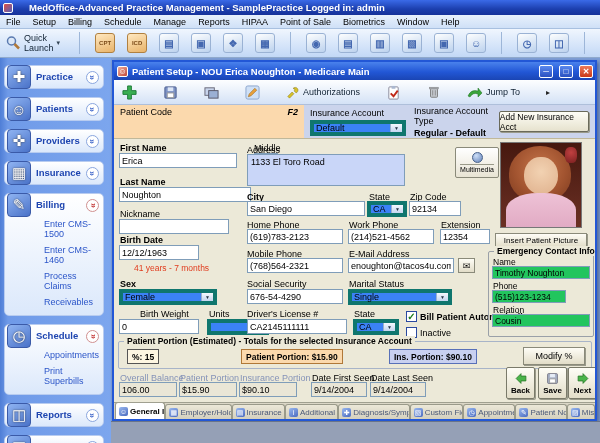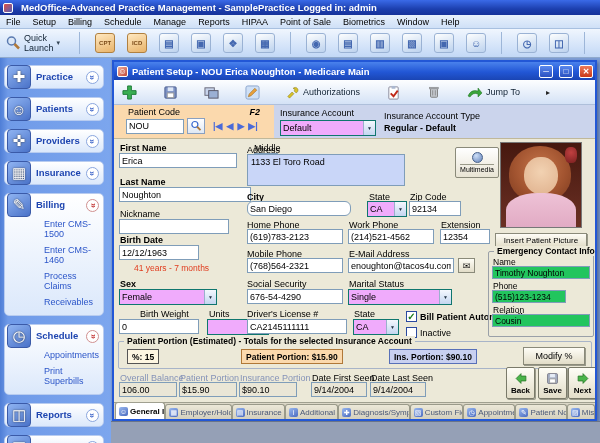--- a/index.html
+++ b/index.html
@@ -7,21 +7,21 @@
   #screen {
     position:relative; width:600px; height:443px; overflow:hidden;
     font-family:"Liberation Sans", sans-serif; font-size:9px; color:#000;
     background:#7e9fd8;
   }
   
   .titlebar {
     position:absolute; left:0; top:0; width:600px; height:15px;
     background:linear-gradient(180deg,#3a6ae8 0%,#1c3fae 60%,#16329a 100%);
     color:#fff; font-weight:bold; font-size:9.5px;
-    display:flex; align-items:center; gap:8px; padding-left:3px;
+    display:flex; align-items:center; gap:16px; padding-left:3px;
   }
   .app-ico { width:10px; height:10px; background:linear-gradient(135deg,#e05040,#5060c0); border:1px solid #fff; border-radius:2px; flex:0 0 auto; }
   .menubar {
     position:absolute; left:0; top:15px; width:600px; height:14px;
     background:linear-gradient(180deg,#e8f1fc,#cfe0f7); border-bottom:1px solid #a8c0e0;
     display:flex; align-items:center; font-size:9px;
   }
   .menu-item { padding:0 6px; height:100%; display:flex; align-items:center; cursor:default; }
   .toolbar {
     position:absolute; left:0; top:29px; width:600px; height:29px;
@@ -87,21 +87,21 @@
   }
   .wbtn.close { background:linear-gradient(180deg,#ee7a5a,#c83818); }
   .win-toolbar {
     height:25px; background:linear-gradient(180deg,#fdfeff,#d4e2f6);
     border-bottom:1px solid #aebfda; display:flex; align-items:center; gap:18px; padding:0 4px; flex:0 0 auto;
   }
   .wt-btn { height:20px; min-width:22px; display:flex; align-items:center; justify-content:center; gap:3px; padding:0 3px; border-radius:3px; border:1px solid transparent; font-size:9px; color:#123; }
   .wt-sep-arrow { font-size:8px; color:#222; margin-left:4px; }
   
   .code-row { height:34px; display:flex; flex:0 0 auto; border-bottom:1px solid #c0b89a; }
-  .code-left { width:160px; background:#fbd9ad; padding:2px 12px; position:relative; }
+  .code-left { width:190px; background:#fbd9ad; padding:2px 4px; position:relative; }
   .code-right { flex:1; background:#cbd4ec; display:flex; align-items:center; padding:0 6px; gap:8px; }
   .code-lbls { display:flex; justify-content:space-between; font-size:9px; padding:0 2px; }
   .f2 { font-style:italic; font-weight:bold; }
   .code-ctrls { display:flex; align-items:center; gap:3px; margin-top:1px; }
   .code-input { width:58px; height:15px; background:#fff; border:1px solid #7f9db9; font-size:9px; padding:1px 2px; font-family:inherit; }
   .search-btn { width:18px; height:16px; background:linear-gradient(180deg,#fff,#dfe8f4); border:1px solid #8aa0c0; display:flex; align-items:center; justify-content:center; }
   .nav-arrows { display:flex; gap:4px; margin-left:5px; color:#4a6ad8; font-weight:bold; font-size:9px; }
   .nav-arrows span { cursor:pointer; }
   .ins-grp { display:flex; flex-direction:column; gap:2px; }
   .ins-lbl { font-size:9px; }
@@ -113,21 +113,21 @@
   }
   
   .body { position:relative; flex:1; overflow:hidden; }
   .lbl { position:absolute; font-size:9px; white-space:nowrap; }
   .lbl.b { font-weight:bold; }
   .lbl.dim { color:#8593b8; }
   .age { position:absolute; font-size:8.5px; color:#e03c1e; white-space:nowrap; }
   .tb { position:absolute; height:15px; background:#fff; border:1px solid #7f9db9; font-size:9px; padding:1px 2px; font-family:inherit; color:#000; }
   .tb.sunken { background:#eae6d6; }
   .area { position:absolute; background:#c9d6f8; border:1px solid #7f9db9; font-size:9px; padding:2px 3px; }
-  .sel { position:absolute; height:16px; background:#f0abfc; border:1px solid #0f766e; display:flex; align-items:center; }
+  .sel { position:absolute; height:16px; background:#3b82f6; border:4px solid #0f766e; display:flex; align-items:center; }
   .selv { flex:1; font-size:9px; padding-left:2px; overflow:hidden; white-space:nowrap; }
   .da { width:12px; height:100%; background:linear-gradient(180deg,#f4f8fe,#c4d6f0); border-left:1px solid #9ab0cc; font-size:5px; color:#234; display:flex; align-items:center; justify-content:center; }
   .cb { position:absolute; width:11px; height:11px; background:#fff; border:1px solid #2a4aa0; font-size:10px; line-height:9px; text-align:center; color:#1a7a1a; font-weight:bold; }
   .mini-btn { position:absolute; background:linear-gradient(180deg,#fefdf6,#e2ddc8); border:1px solid #8a8a7a; display:flex; align-items:center; justify-content:center; font-size:9px; }
   .multimedia { position:absolute; left:341px; top:8px; width:44px; height:31px; background:linear-gradient(180deg,#fff,#e8e4d4); border:1px solid #8a8a7a; border-radius:2px; display:flex; flex-direction:column; align-items:center; justify-content:center; gap:1px; }
   .globe { width:11px; height:11px; border-radius:50%; background:radial-gradient(circle at 35% 30%,#cfe0f8,#6080b8); border:1px solid #46608a; }
   .mm-lbl { font-size:7px; border-top:1px solid #9a9a8a; padding-top:1px; }
   
   .photo { position:absolute; left:386px; top:3px; width:82px; height:86px; background:linear-gradient(180deg,#46180f,#6b3024); border:1px solid #777; overflow:hidden; }
   .hair { position:absolute; left:10%; top:4%; width:78%; height:66%; background:radial-gradient(circle at 50% 40%,#c6754a 0%,#a25430 55%,#7c3a1e 100%); border-radius:50% 50% 46% 46%; }
@@ -353,48 +353,34 @@
       </span>
       <span class="wt-sep-arrow">▸</span>
     </div>
 
     <div class="code-row">
       <div class="code-left">
         <div class="code-lbls">
           <span>Patient Code</span>
           <span class="f2">F2</span>
         </div>
-        <div class="code-ctrls">
-          <input class="code-input" readonly="" value="NOU" style="">
-          <span class="search-btn">
-            <svg width="12" height="12" viewBox="0 0 16 16">
-                <circle cx="6.5" cy="6" r="4" fill="#fff" stroke="#3a6ad0" stroke-width="1.6"></circle>
-                <line x1="9.5" y1="9" x2="14" y2="13.5" stroke="#b07838" stroke-width="2.4"></line>
-              </svg>
-          </span>
-          <span class="nav-arrows">
-            <span>|◀</span>
-            <span>◀</span>
-            <span>▶</span>
-            <span>▶|</span>
-          </span>
-        </div>
       </div>
       <div class="code-right">
         <div class="ins-grp">
           <span class="ins-lbl">Insurance Account</span>
           <div class="sel" style="position:relative; width:96px;">
             <span class="selv">Default</span>
             <span class="da">▼</span>
           </div>
         </div>
         <div class="ins-grp">
           <span class="ins-lbl">Insurance Account Type</span>
           <span class="ins-lbl b">Regular - Default</span>
         </div>
+        <span class="add-ins-btn">Add New Insurance Acct</span>
       </div>
     </div>
 
     <div class="body">
 
       <span class="lbl b" style="left:6px;top:4px;">First Name</span>
       <input class="tb" style="left: 5px; top: 14px; width: 118px;" readonly="" value="Erica">
       <span class="lbl" style="left:140px;top:4px;">Middle</span>
       <input class="tb" style="left: 140px; top: 14px; width: 24px;" readonly="" value="">
 
@@ -419,21 +405,21 @@
       <span class="lbl" style="left:95px;top:170px;">Units</span>
       <div class="sel" style="left:93px;top:180px;width:62px;">
         <span class="selv"></span>
         <span class="da">▼</span>
       </div>
 
       <span class="lbl" style="left:133px;top:6px;">Address</span>
       <div class="area" style="left:133px;top:15px;width:158px;height:32px;">1133 El Toro Road</div>
 
       <span class="lbl" style="left:133px;top:53px;font-weight:bold;">City</span>
-      <input class="tb" style="left: 133px; top: 62px; width: 104px; border-radius: 6px;" readonly="" value="San Diego">
+      <input class="tb" style="left: 133px; top: 62px; width: 118px;" readonly="" value="San Diego">
       <span class="lbl" style="left:255px;top:53px;">State</span>
       <div class="sel" style="left:253px;top:62px;width:40px;">
         <span class="selv">CA</span>
         <span class="da">▼</span>
       </div>
       <span class="lbl" style="left:296px;top:53px;">Zip Code</span>
       <input class="tb" style="left: 295px; top: 62px; width: 52px;" readonly="" value="92134">
 
       <span class="lbl" style="left:133px;top:81px;">Home Phone</span>
       <input class="tb" style="left: 133px; top: 90px; width: 96px;" readonly="" value="(619)783-2123">

